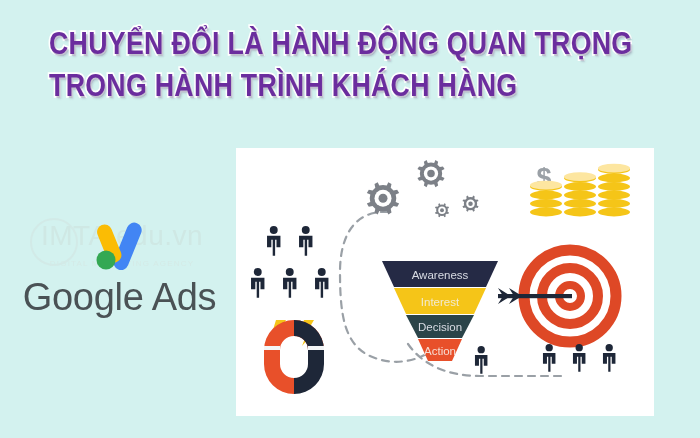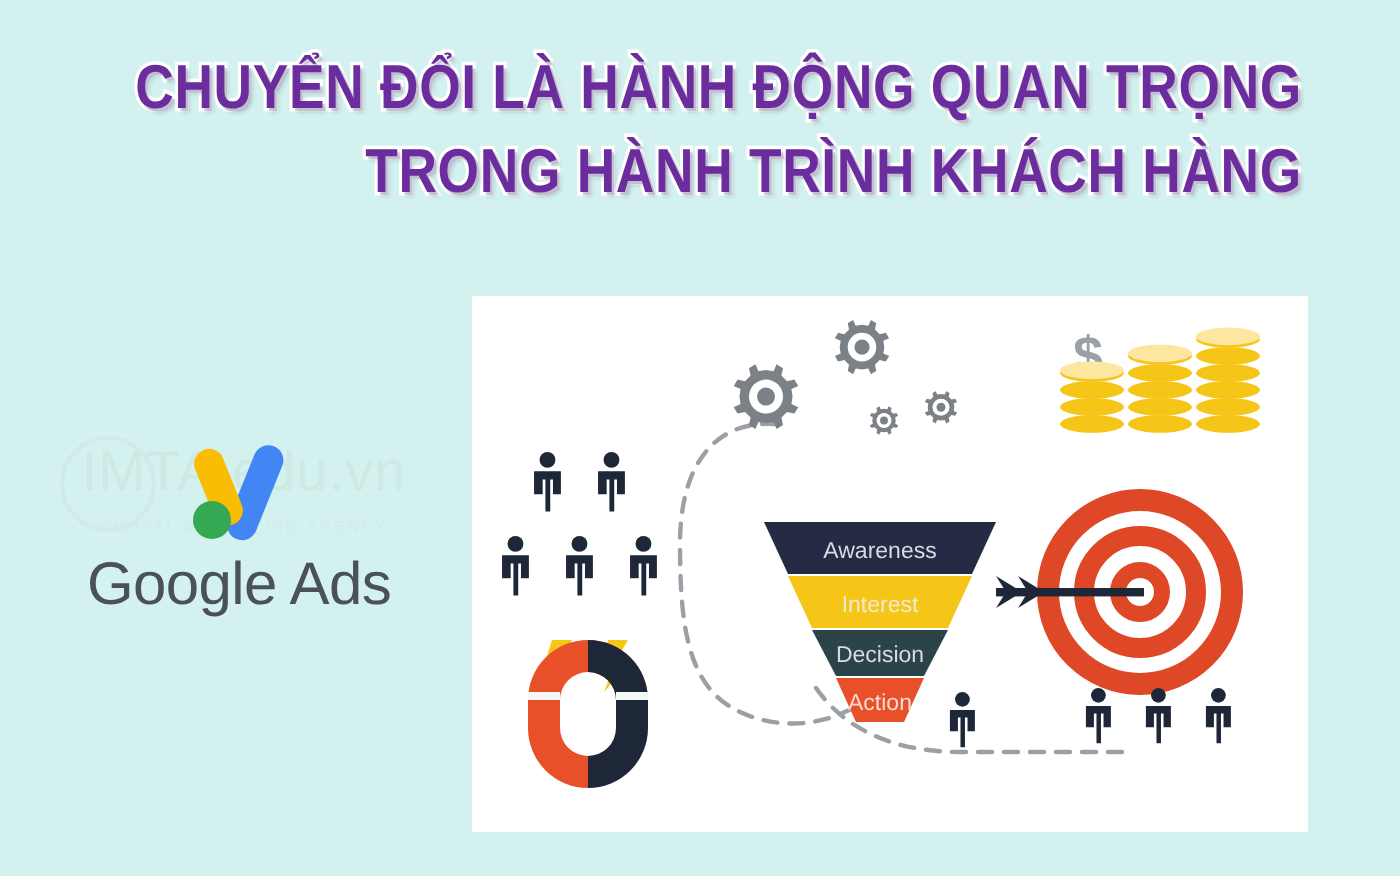--- a/index.html
+++ b/index.html
@@ -14,21 +14,21 @@
     font-family: "Liberation Sans", sans-serif;
     position: relative;
   }
 
   
   #title-block {
     position: absolute;
     left: 0;
     top: 28px;
     width: 700px;
-    text-align: right;
+    text-align: left;
     line-height: 1.0;
   }
   .title-line {
     display: block;
     font-family: "Liberation Sans Narrow", "Liberation Sans", sans-serif;
     font-weight: 700;
     font-size: 31px;
     letter-spacing: 0.4px;
     color: #6b2d9e;
     -webkit-text-stroke: 3.5px #ffffff;
@@ -87,21 +87,21 @@
     top: 18px;
     width: 70px;
     height: 62px;
   }
   #brand-wordmark {
     position: absolute;
     left: 0;
     top: 80px;
     width: 215px;
     text-align: center;
-    font-size: 30px;
+    font-size: 38px;
     color: #4a5255;
     letter-spacing: -0.3px;
     white-space: nowrap;
   }
 
   
   #illustration-card {
     position: absolute;
     left: 236px;
     top: 148px;

